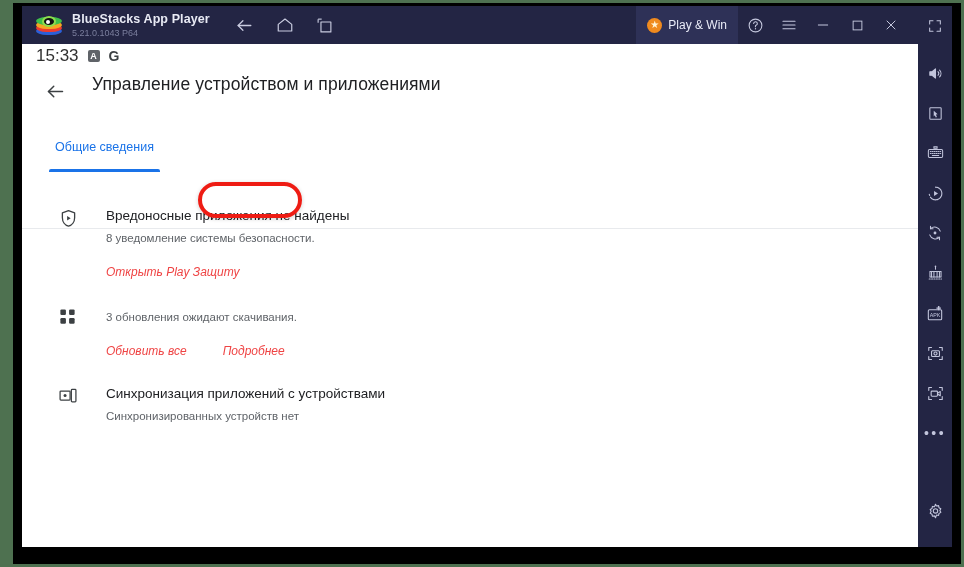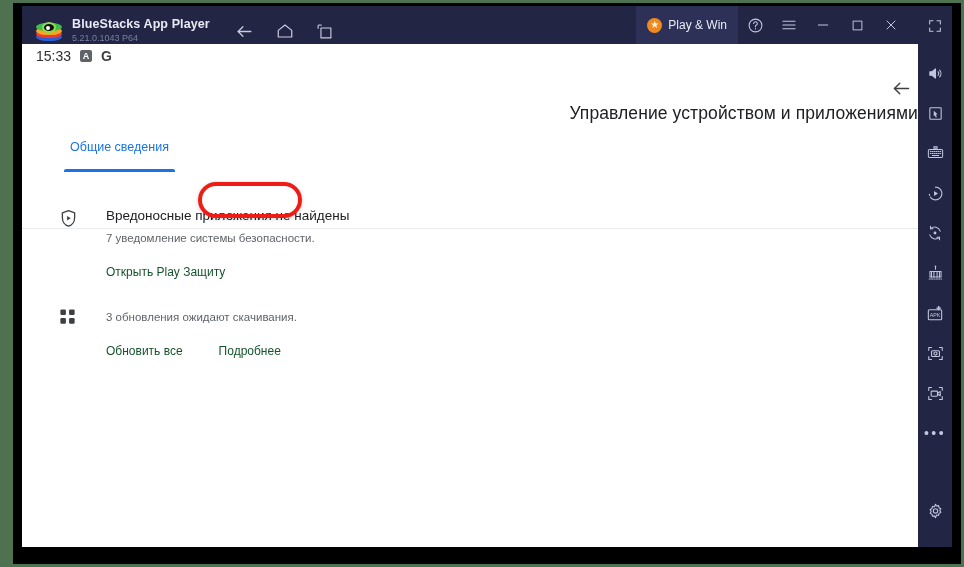--- a/index.html
+++ b/index.html
@@ -27,21 +27,21 @@
     background: #000000;
   }
 
   
   #titlebar {
     position: absolute;
     left: 22px; top: 6px;
     width: 924px; height: 38px;
     background: #232544;
     display: flex;
-    align-items: flex-end;
+    align-items: center;
   }
   .bs-logo {
     width: 26px; height: 26px;
     margin-left: 14px; margin-right: 10px;
     position: relative;
     flex: none;
   }
   .bs-logo .layer {
     position: absolute; left: 0;
     width: 26px; height: 8px;
@@ -106,59 +106,58 @@
   
   #statusbar {
     position: absolute;
     left: 22px; top: 44px;
     width: 896px; height: 24px;
     background: #ffffff;
     display: flex; align-items: center;
     padding-left: 14px;
     gap: 9px;
   }
-  #status-time { font-size: 14px; color: #303030; }
+  #status-time { font-size: 17px; color: #303030; }
   .abadge {
     width: 12px; height: 12px; background: #5f6368;
     border-radius: 2px; color: #fff;
     font-size: 9px; line-height: 12px; text-align: center;
     font-weight: bold;
   }
   .gicon { font-size: 14px; color: #3c4043; font-weight: bold; line-height: 14px; }
 
   
   #content {
     position: absolute;
     left: 22px; top: 68px;
     width: 896px; height: 479px;
     background: #ffffff;
     overflow: hidden;
   }
   #page-header {
-    display: flex; align-items: flex-end;
+    display: flex; align-items: flex-start;
     height: 50px; padding-left: 16px;
     margin-top: 6px;
-    flex-direction: column;
   }
   #back-arrow {
     width: 34px; height: 34px;
     display: flex; align-items: center; justify-content: center;
     color: #3c4043; cursor: pointer;
   }
   #page-title {
     font-size: 17.5px; color: #202124;
     margin-left: 20px; letter-spacing: .1px;
   }
 
   
   #tabbar {
     position: relative;
     height: 46px;
     display: flex; align-items: flex-start;
-    padding-left: 32px;
+    padding-left: 17px;
     margin-top: 6px;
   }
   .tab {
     font-size: 12.5px;
     padding: 10px 16px 0 16px;
     height: 46px;
     cursor: pointer;
     position: relative;
     color: #5f6368;
   }
@@ -202,21 +201,21 @@
     color: #3c4043;
   }
   .row-body { flex: 1; padding-right: 56px; }
   .row-title { font-size: 13.5px; color: #202124; line-height: 20px; }
   .row-sub {
     font-size: 11.5px; color: #5f6368;
     line-height: 18px; margin-top: 3px;
   }
   .row-actions { margin-top: 18px; display: flex; gap: 36px; }
   .row-link {
-    font-size: 12px; color: #14532d; cursor: pointer;
+    font-size: 12px; color: #ef4444; cursor: pointer; font-style: italic;
   }
   
   .progress-wrap {
     margin-top: 13px;
     width: 671px; height: 5px;
     background: #dfe3e8;
     border-radius: 3px;
     position: relative;
   }
   .progress-fill {
@@ -373,21 +372,21 @@
 
       <div class="row">
         <div class="row-icon">
           <svg width="21" height="21" viewBox="0 0 24 24" fill="none" stroke="currentColor" stroke-width="1.5" stroke-linejoin="round">
             <path d="M12 3 5 5.6v5.6c0 4.4 2.9 8.4 7 9.6 4.1-1.2 7-5.2 7-9.6V5.6z"></path>
             <path d="M10.4 9.2v5l4.1-2.5z" fill="currentColor" stroke="none"></path>
           </svg>
         </div>
         <div class="row-body">
           <div class="row-title">Вредоносные приложения не найдены</div>
-          <div class="row-sub">7 уведомление системы безопасности.</div>
+          <div class="row-sub">8 уведомление системы безопасности.</div>
           <div class="row-actions">
             <div class="row-link">Открыть Play Защиту</div>
           </div>
         </div>
       </div>
 
       <div class="row" style="margin-top:4px;">
         <div class="row-icon">
           <svg width="19" height="19" viewBox="0 0 24 24" fill="currentColor">
             <rect x="3" y="3" width="7" height="7" rx="1.5"></rect>
@@ -399,20 +398,33 @@
         <div class="row-body">
           <div class="row-sub">3 обновления ожидают скачивания.</div>
           <div class="row-actions">
             <div class="row-link">Обновить все</div>
             <div class="row-link">Подробнее</div>
           </div>
         </div>
       </div>
 
 
+      <div class="row" style="margin-top:16px;">
+        <div class="row-icon">
+          <svg width="20" height="20" viewBox="0 0 24 24" fill="none" stroke="currentColor" stroke-width="1.5" stroke-linejoin="round">
+            <rect x="2.5" y="6" width="12" height="11" rx="1"></rect>
+            <rect x="16" y="4" width="5.5" height="15" rx="1"></rect>
+            <circle cx="8.5" cy="11.5" r="1.8" fill="currentColor" stroke="none"></circle>
+          </svg>
+        </div>
+        <div class="row-body">
+          <div class="row-title">Синхронизация приложений с устройствами</div>
+          <div class="row-sub">Синхронизированных устройств нет</div>
+        </div>
+      </div>
 
     </div>
   </div>
 
   <div id="sidebar">
 
     <div class="sb-icon sb-collapse">
       <svg width="16" height="16" viewBox="0 0 24 24" fill="none" stroke="currentColor" stroke-width="1.6" stroke-linecap="round">
         <path d="M4 9V4h5"></path>
           <path d="M20 9V4h-5"></path>

